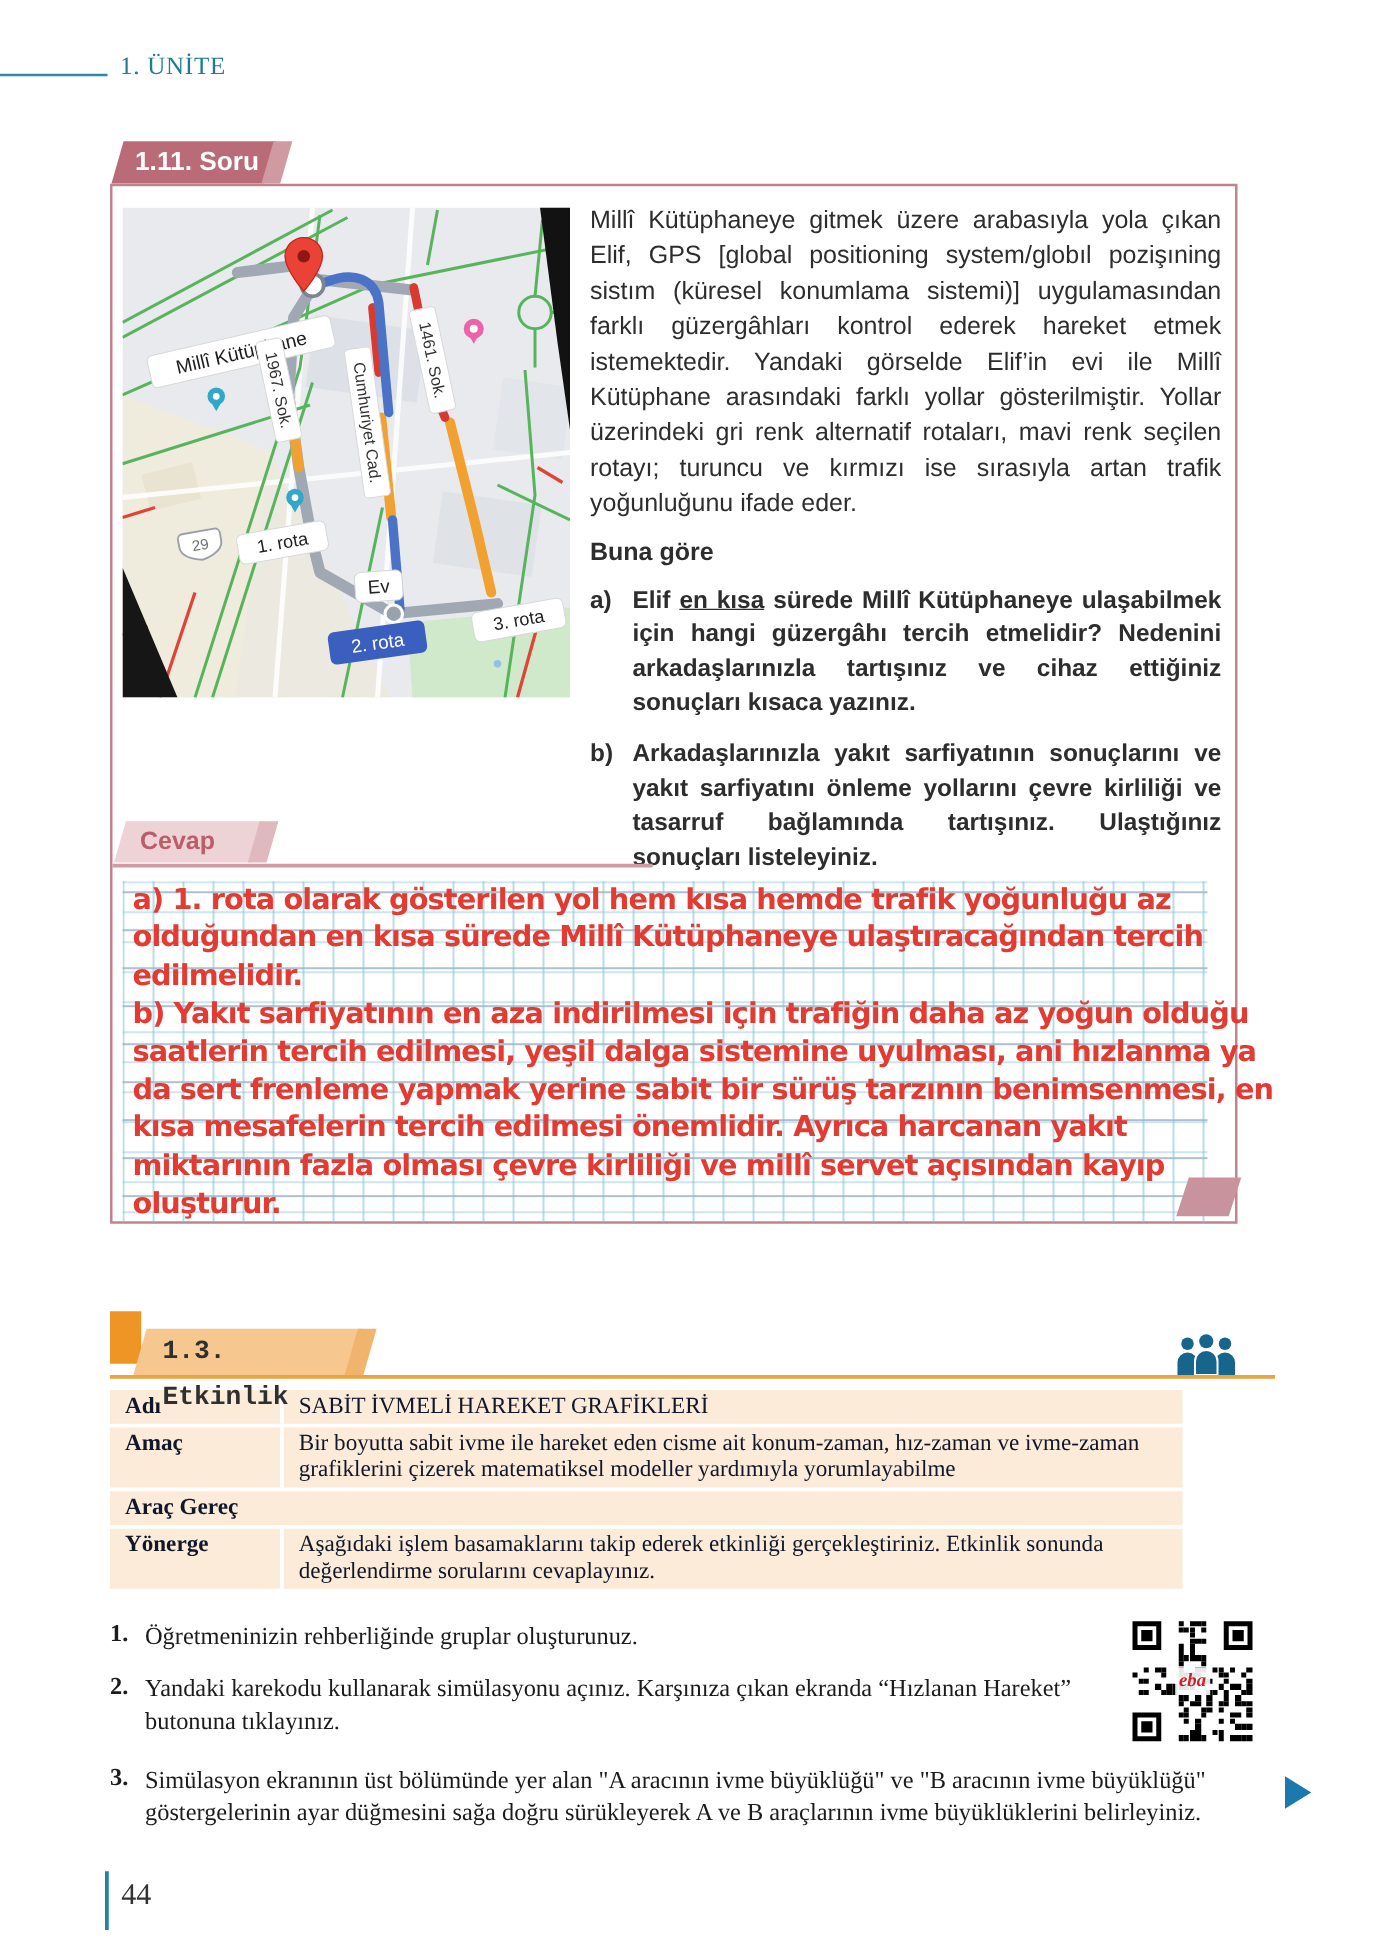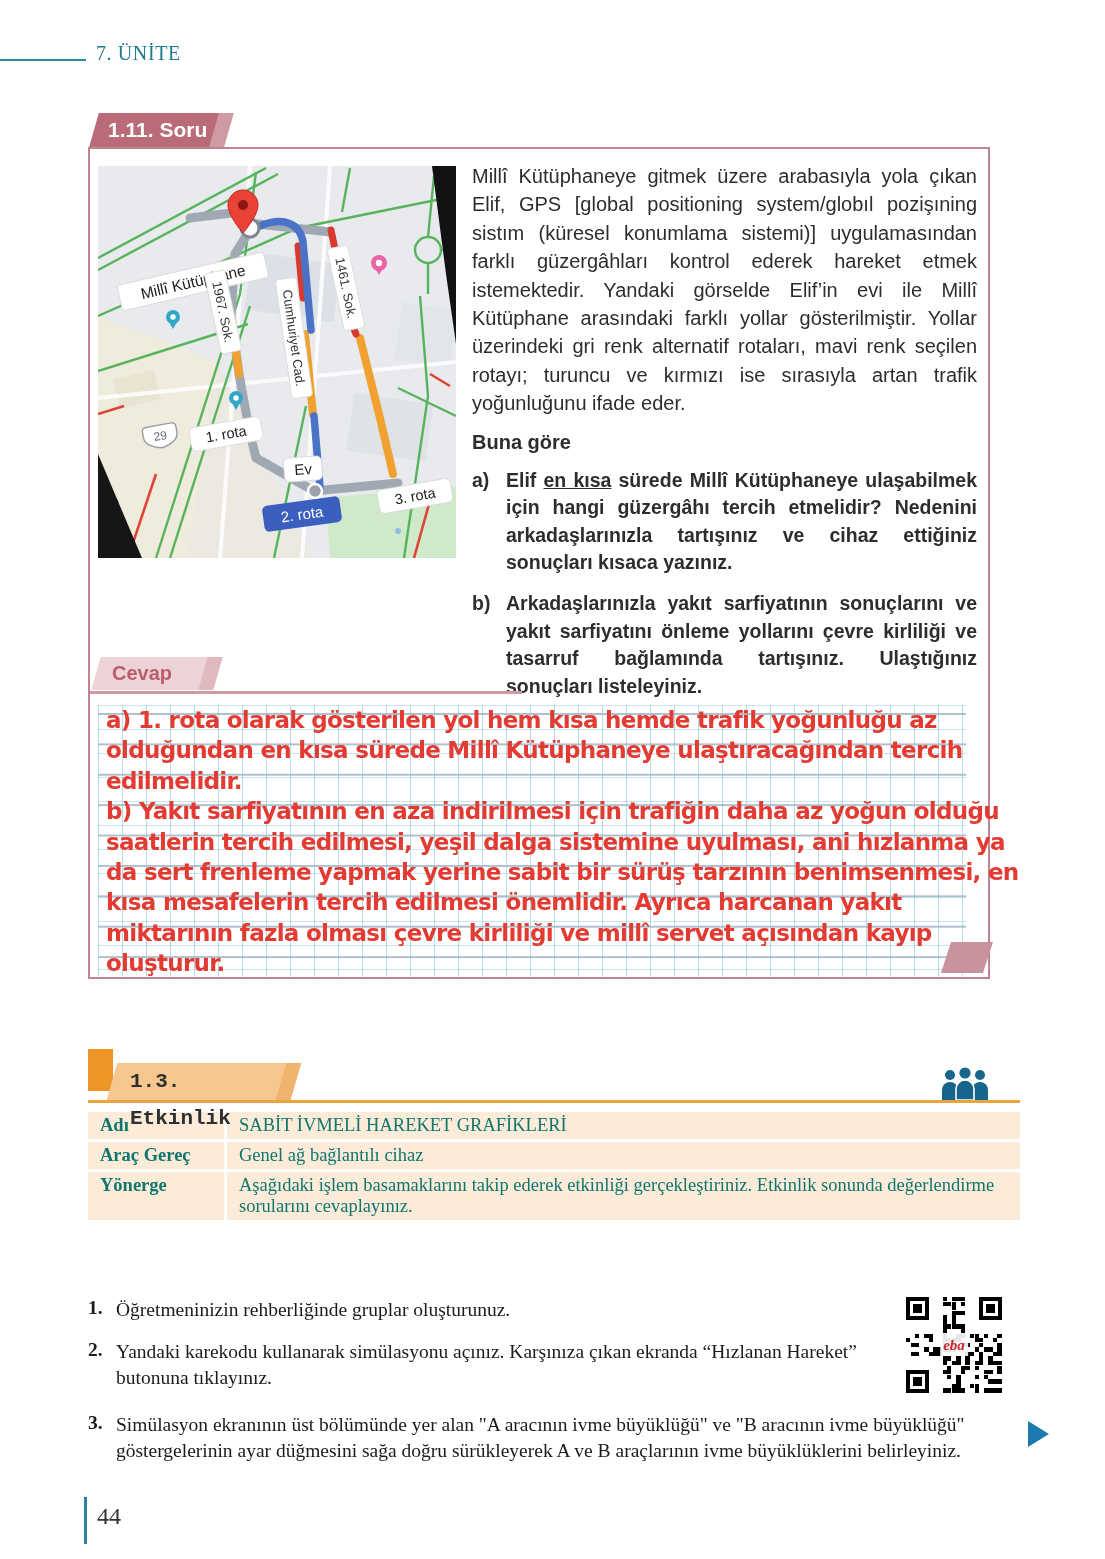--- a/index.html
+++ b/index.html
@@ -50,22 +50,22 @@
     background:#c9939e;transform:skewX(-18deg);}
   
   .etk-square{position:absolute;left:88px;top:1049px;width:25px;height:42px;background:#ee9526;}
   .etk-tab{left:112px;top:1063px;width:172px;height:37px;font-family:Liberation Mono, monospace;}
   .etk-tab .bg{background:#f6c78f;}
   .etk-tab .fold{right:-12px;background:#f0b46e;}
   .etk-tab .label{color:#2f2f2f;font-size:21px;line-height:37px;padding-left:18px;}
   .etk-line{position:absolute;left:88px;top:1100px;width:932px;height:3px;background:#e9a33f;}
   .people-icon{position:absolute;left:940px;top:1066px;}
   
-  .etk-table{position:absolute;left:88px;top:1112px;width:932px;
-    font-family:"Liberation Serif",serif;font-size:18.5px;color:#0f766e;}
+  .etk-table{position:absolute;left:88px;top:1112px;width:858px;
+    font-family:"Liberation Serif",serif;font-size:18.5px;color:#0f172a;}
   .t-row{display:flex;background:#fcebd9;margin-bottom:3px;}
   .t-label{width:118px;flex:none;padding:3px 6px 3px 12px;font-weight:bold;}
   .t-value{flex:1;padding:3px 12px 3px 12px;border-left:3px solid #fff;line-height:21px;}
   
   .steps{position:absolute;left:88px;top:1297px;width:932px;
     font-family:"Liberation Serif",serif;font-size:19.5px;color:#1b1b1b;}
   .step{display:flex;margin-bottom:15px;}
   .step .num{width:28px;flex:none;font-weight:bold;}
   .step .txt{flex:1;line-height:26.5px;}
   .step.s2 .txt{padding-right:160px;}
@@ -85,21 +85,21 @@
     border-left:21px solid #1b79ae;border-top:13px solid transparent;border-bottom:13px solid transparent;}
   .page-bar{position:absolute;left:84px;top:1497px;width:3px;height:47px;background:#27839c;}
   .page-num{position:absolute;left:97px;top:1503px;font-family:"Liberation Serif",serif;
     font-size:24px;color:#333;}
   svg text{font-family:"Liberation Sans",sans-serif;}
 </style>
 </head>
 <body>
 
 <div class="unit-line"></div>
-<div class="unit-title">7. ÜNİTE</div>
+<div class="unit-title">1. ÜNİTE</div>
 
 <div class="tab soru-tab">
   <span class="bg"></span>
   <span class="fold"></span>
   <span class="label">1.11. Soru</span>
 </div>
 
 <div class="q-box">
 
   <div class="map">
@@ -279,22 +279,25 @@
     </g>
   </svg>
 </div>
 
 <div class="etk-table">
   <div class="t-row">
     <div class="t-label">Adı</div>
     <div class="t-value">SABİT İVMELİ HAREKET GRAFİKLERİ</div>
   </div>
   <div class="t-row">
+    <div class="t-label">Amaç</div>
+    <div class="t-value">Bir boyutta sabit ivme ile hareket eden cisme ait konum-zaman, hız-zaman ve ivme-zaman grafiklerini çizerek matematiksel modeller yardımıyla yorumlayabilme</div>
+  </div>
+  <div class="t-row">
     <div class="t-label">Araç Gereç</div>
-    <div class="t-value">Genel ağ bağlantılı cihaz</div>
   </div>
   <div class="t-row">
     <div class="t-label">Yönerge</div>
     <div class="t-value">Aşağıdaki işlem basamaklarını takip ederek etkinliği gerçekleştiriniz. Etkinlik sonunda değerlendirme sorularını cevaplayınız.</div>
   </div>
 </div>
 
 <div class="steps">
   <div class="step s1">
     <span class="num">1.</span>

